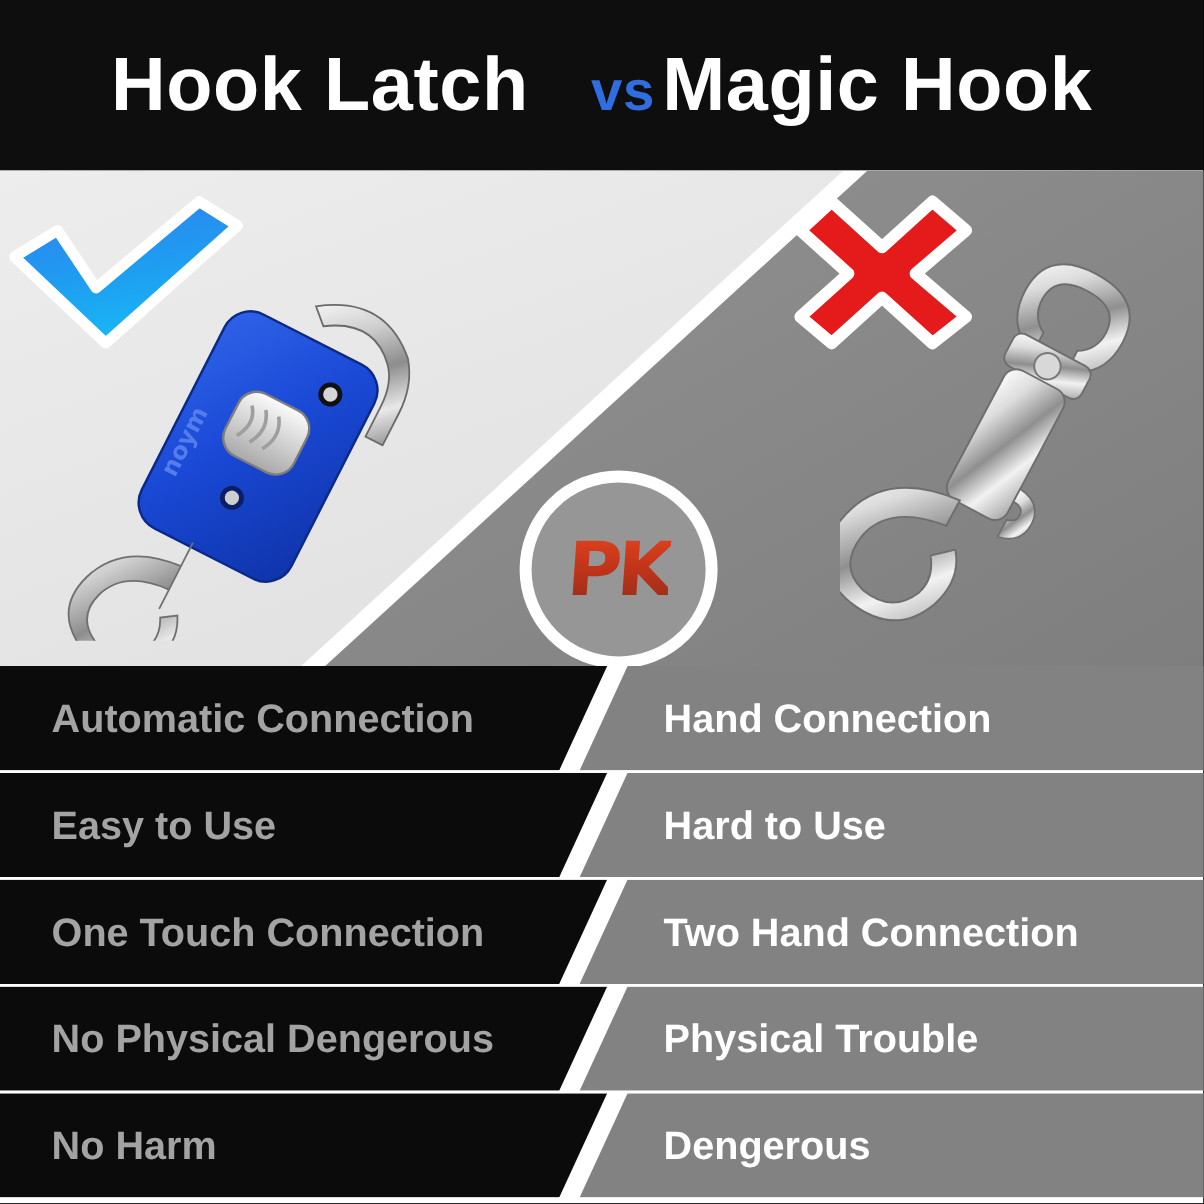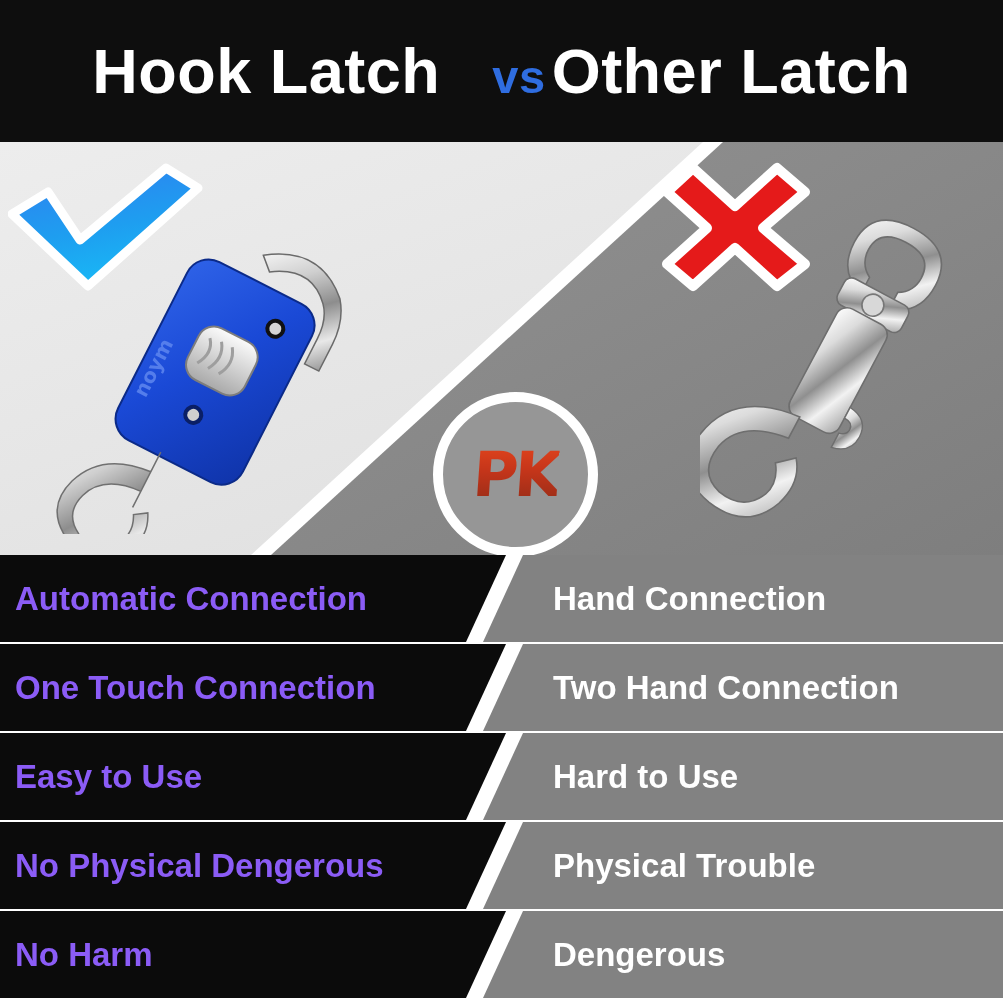--- a/index.html
+++ b/index.html
@@ -143,22 +143,22 @@
   }
   .cell-right {
     position: absolute;
     inset: 0;
     background: #828282;
     clip-path: polygon(523px 0, 1003px 0, 1003px 100%, 483px 100%);
     display: flex;
     align-items: center;
   }
   .cell-left .label {
-    padding-left: 15px;
-    color: #8b5cf6;
+    padding-left: 43px;
+    color: #a3a3a3;
     font-size: 33px;
     font-weight: 700;
     white-space: nowrap;
     line-height: 1;
   }
   .cell-right .label {
     padding-left: 553px;
     color: #ffffff;
     font-size: 33px;
     font-weight: 700;
@@ -166,21 +166,21 @@
     line-height: 1;
   }
 </style>
 </head>
 <body>
 
 <div id="root">
 
   <div class="header">
     <div class="header-title">
-      <span>Hook Latch</span><span class="vs">vs</span><span>Other Latch</span>
+      <span>Hook Latch</span><span class="vs">vs</span><span>Magic Hook</span>
     </div>
   </div>
 
   <div class="hero">
 
     <div class="hero-left"></div>
     <div class="hero-right"></div>
     <div class="hero-divider"></div>
 
     <svg class="checkmark" viewBox="0 0 200 130">
@@ -278,38 +278,38 @@
       <div class="cell-left">
         <span class="label">Automatic Connection</span>
       </div>
       <div class="cell-right">
         <span class="label">Hand Connection</span>
       </div>
     </div>
 
     <div class="row">
       <div class="cell-left">
+        <span class="label">Easy to Use</span>
+      </div>
+      <div class="cell-right">
+        <span class="label">Hard to Use</span>
+      </div>
+    </div>
+
+    <div class="row">
+      <div class="cell-left">
         <span class="label">One Touch Connection</span>
       </div>
       <div class="cell-right">
         <span class="label">Two Hand Connection</span>
       </div>
     </div>
 
     <div class="row">
       <div class="cell-left">
-        <span class="label">Easy to Use</span>
-      </div>
-      <div class="cell-right">
-        <span class="label">Hard to Use</span>
-      </div>
-    </div>
-
-    <div class="row">
-      <div class="cell-left">
         <span class="label">No Physical Dengerous</span>
       </div>
       <div class="cell-right">
         <span class="label">Physical Trouble</span>
       </div>
     </div>
 
     <div class="row">
       <div class="cell-left">
         <span class="label">No Harm</span>

